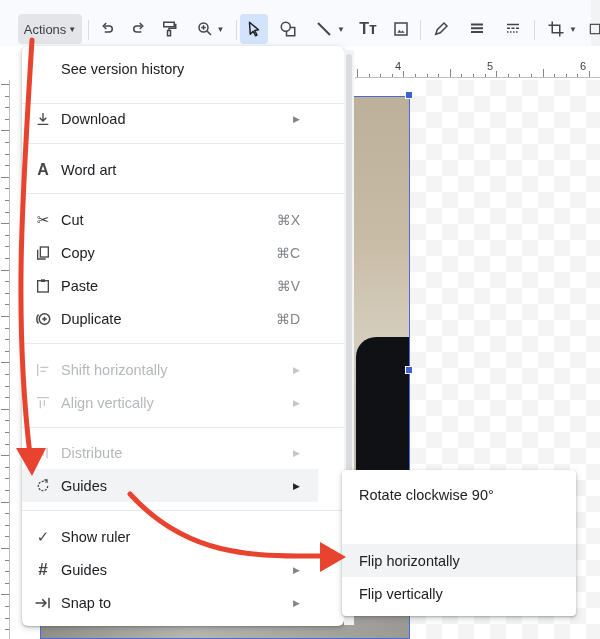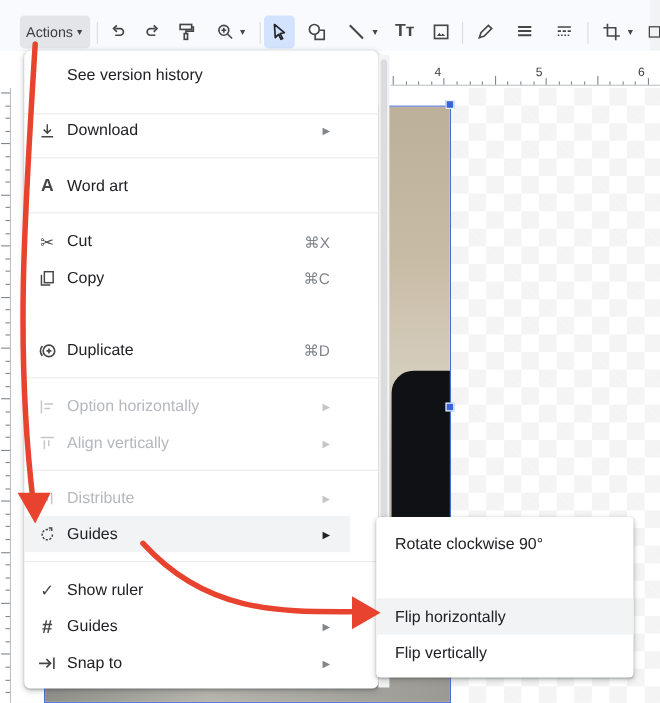--- a/index.html
+++ b/index.html
@@ -272,40 +272,50 @@
     <div class="mi" style="top:190px">
       <span class="ic">
         <svg width="16" height="16" viewBox="0 0 24 24">
             <rect x="8" y="3" width="12" height="15" fill="none" stroke="#444746" stroke-width="2"></rect>
             <path d="M4 7v14h12" fill="none" stroke="#444746" stroke-width="2"></path>
           </svg>
       </span>
       <span class="lbl">Copy</span>
       <span class="sc">⌘C</span>
     </div>
+    <div class="mi" style="top:223px">
+      <span class="ic">
+        <svg width="16" height="16" viewBox="0 0 24 24">
+            <rect x="4" y="4" width="16" height="17" fill="none" stroke="#444746" stroke-width="2"></rect>
+            <rect x="9" y="2" width="6" height="4" fill="#444746"></rect>
+          </svg>
+      </span>
+      <span class="lbl">Paste</span>
+      <span class="sc">⌘V</span>
+    </div>
     <div class="mi" style="top:256px">
       <span class="ic">
         <svg width="18" height="18" viewBox="0 0 24 24">
             <circle cx="14" cy="12" r="7" fill="none" stroke="#444746" stroke-width="2"></circle>
             <path d="M6 6a9 9 0 0 0 0 12" fill="none" stroke="#444746" stroke-width="2"></path>
             <path d="M14 9v6M11 12h6" stroke="#444746" stroke-width="2"></path>
           </svg>
       </span>
       <span class="lbl">Duplicate</span>
       <span class="sc">⌘D</span>
     </div>
     <div class="msep" style="top:297px"></div>
 
     <div class="mi disabled" style="top:307px">
       <span class="ic">
         <svg width="16" height="16" viewBox="0 0 24 24">
             <path d="M4 3v18M8 8h12M8 14h8" stroke="#c4c7c5" stroke-width="2"></path>
           </svg>
       </span>
-      <span class="lbl">Option horizontally</span>
+      <span class="lbl">Shift horizontally</span>
       <span class="arr" style="color:#c4c7c5">▶</span>
     </div>
     <div class="mi disabled" style="top:340px">
       <span class="ic">
         <svg width="16" height="16" viewBox="0 0 24 24">
             <path d="M3 4h18M8 8v12M14 8v8" stroke="#c4c7c5" stroke-width="2"></path>
           </svg>
       </span>
       <span class="lbl">Align vertically</span>
       <span class="arr" style="color:#c4c7c5">▶</span>

